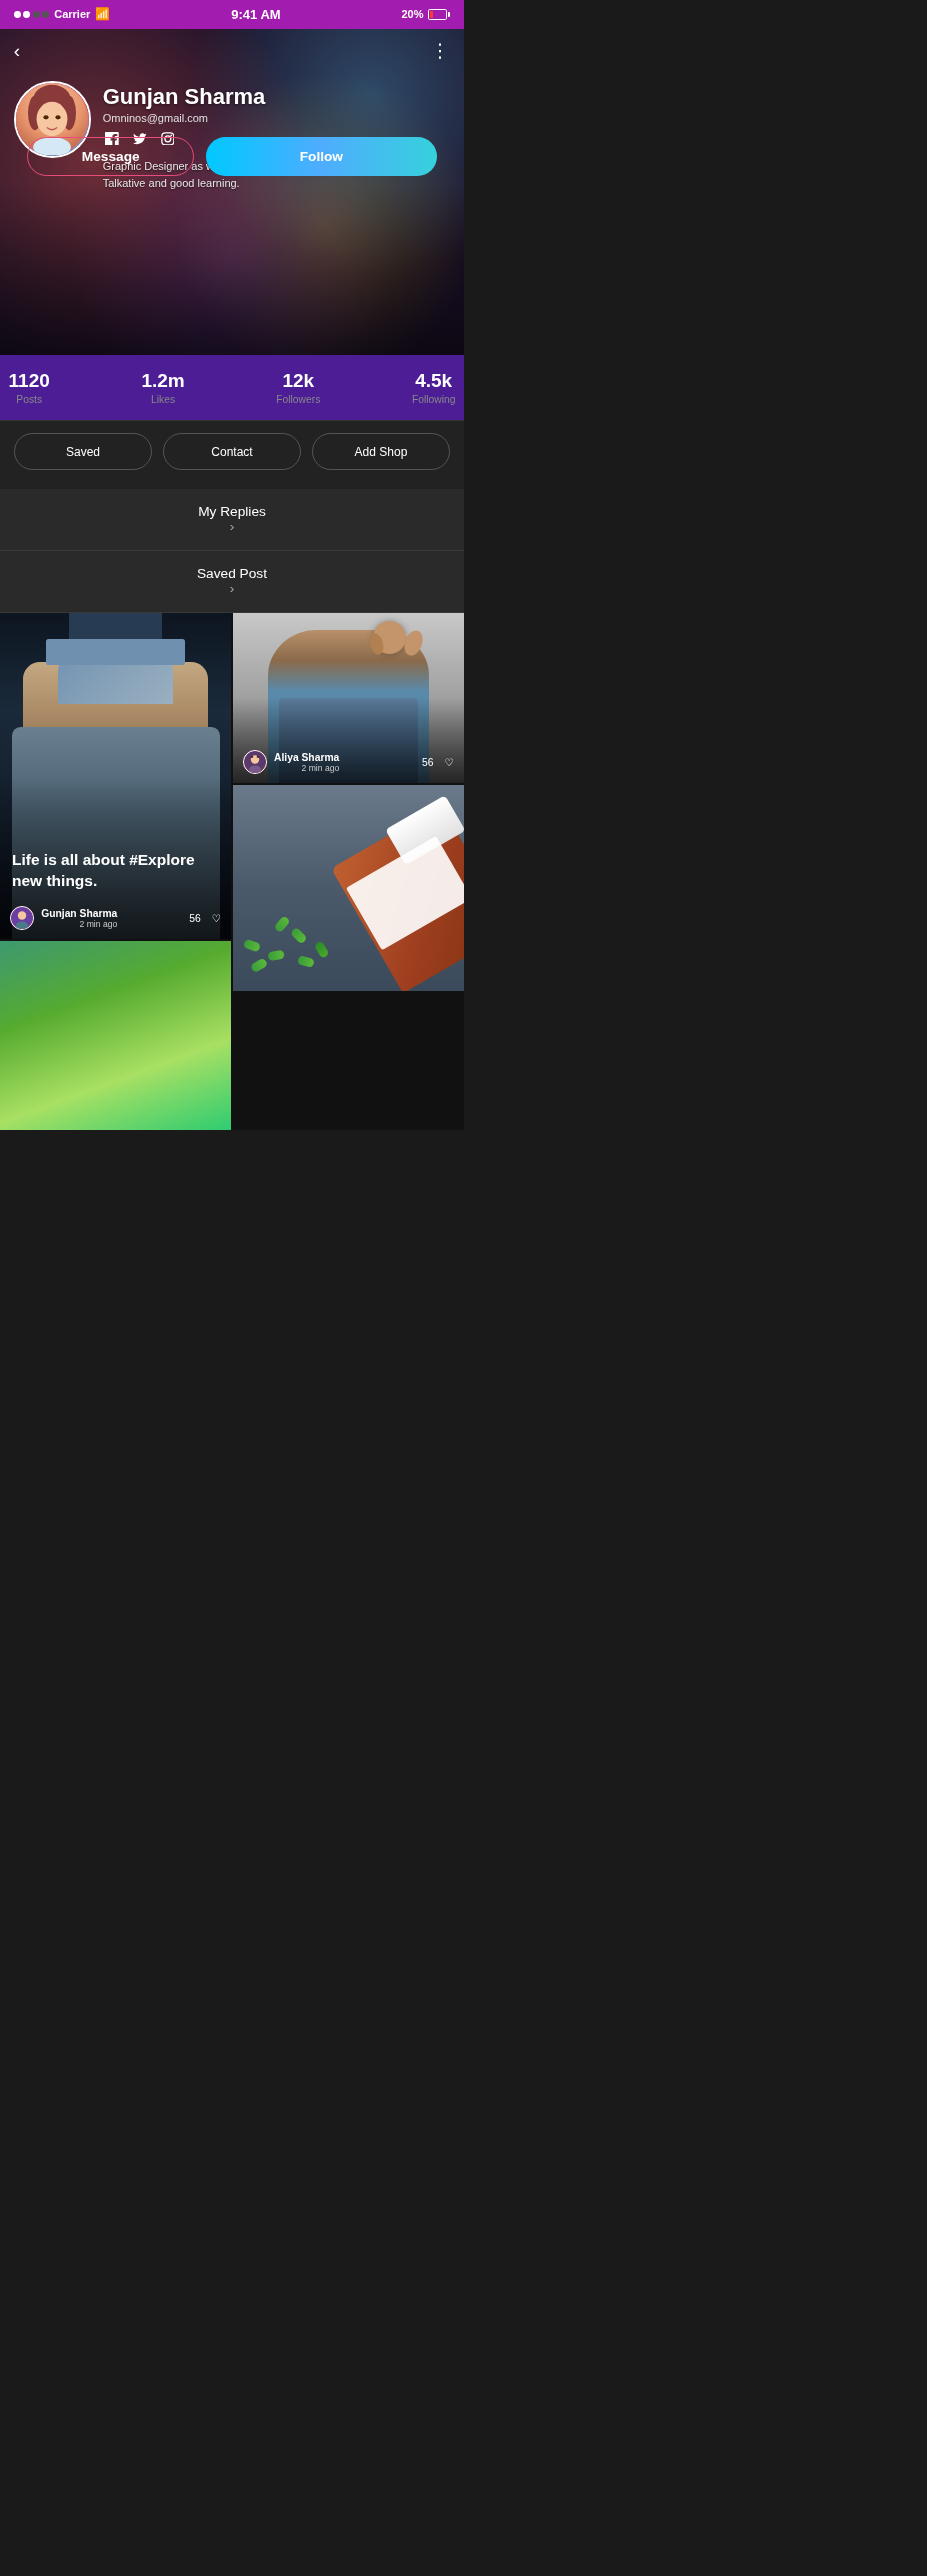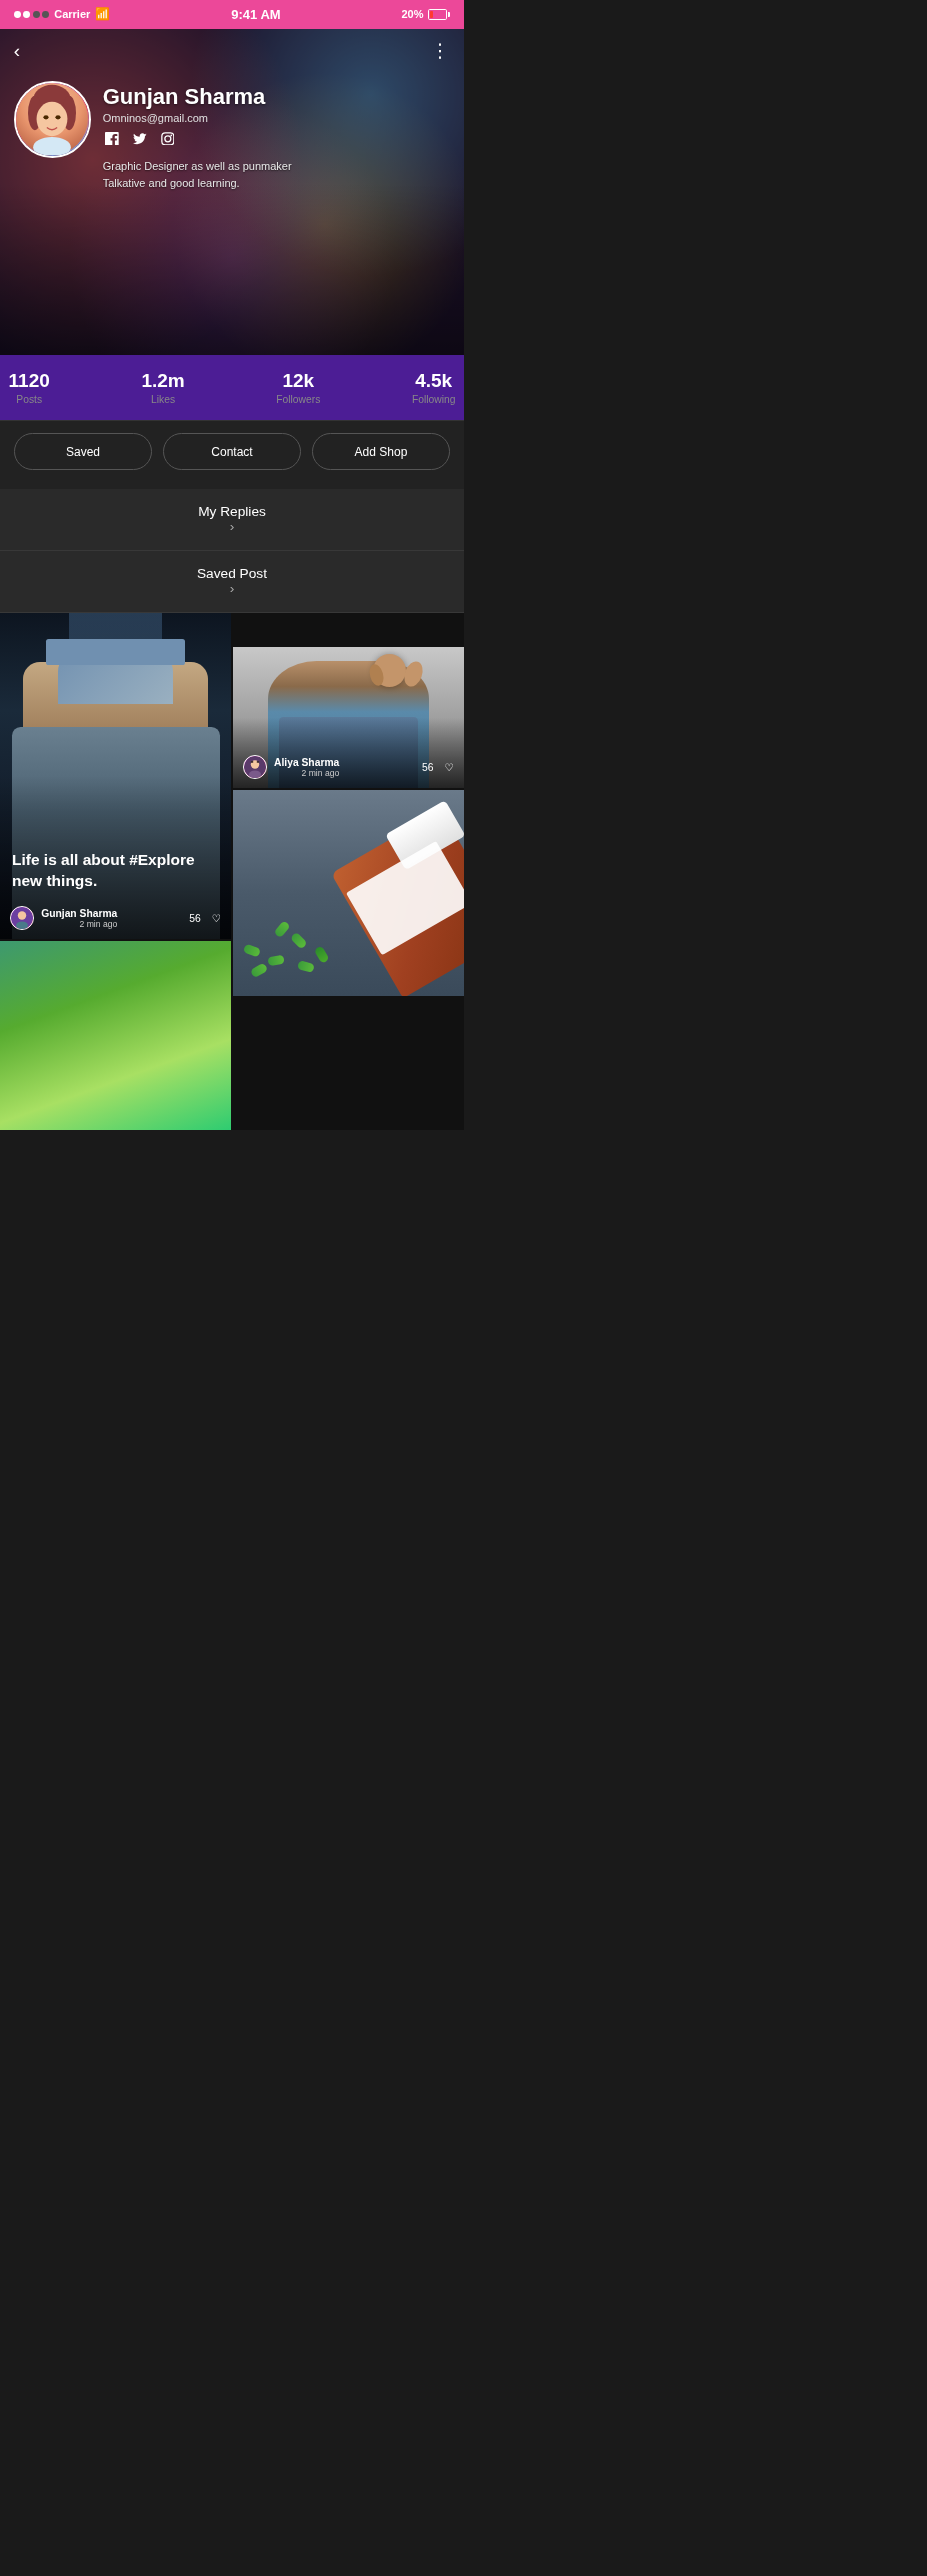--- a/index.html
+++ b/index.html
@@ -10,21 +10,21 @@
       font-family: -apple-system, BlinkMacSystemFont, 'Segoe UI', sans-serif;
       color: #fff;
     }
 
     
     .status-bar {
       display: flex;
       justify-content: space-between;
       align-items: center;
       padding: 6.9px 13.7px;
-      background: #ec4899;
+      background: #a21caf;
       font-size: 11px;
       font-weight: 600;
     }
     .status-left { display: flex; align-items: center; gap: 5.2px; }
     .signal-dots { display: flex; gap: 2.6px; }
     .dot { width: 6.9px; height: 6.9px; border-radius: 50%; }
     .dot.filled { background: #fff; }
     .dot.empty { background: #555; }
     .carrier-text { font-size: 11px; }
     .wifi-icon { font-size: 12px; }
@@ -254,21 +254,21 @@
       gap: 1.7px;
       background: #111;
     }
     .photo-col { flex: 1; display: flex; flex-direction: column; gap: 1.7px; }
 
     .photo-card {
       position: relative;
       overflow: hidden;
     }
     .photo-card-tall { height: 326px; }
-    .photo-card-medium { height: 141px; margin-top: 34px; }
+    .photo-card-medium { height: 170px; }
     .photo-card-short { height: 172px; }
 
     .photo-overlay {
       position: absolute;
       inset: 0;
       background: linear-gradient(to top, rgba(0,0,0,0.7) 0%, transparent 50%);
     }
     .photo-quote {
       position: absolute;
       bottom: 47px;
@@ -390,20 +390,24 @@
               <circle cx="12" cy="4" r="1" fill="#fff" stroke="none"></circle>
             </svg>
           </div>
         </div>
         <div class="profile-bio">
           Graphic Designer as well as punmaker<br>Talkative and good learning.
         </div>
       </div>
     </div>
 
+    <div class="action-buttons">
+      <button class="btn-message">Message</button>
+      <button class="btn-follow">Follow</button>
+    </div>
   </div>
 </div>
 
 <div class="stats-row">
   <div class="stat-item">
     <div class="stat-number">1120</div>
     <div class="stat-label">Posts</div>
   </div>
   <div class="stat-item">
     <div class="stat-number">1.2m</div>

